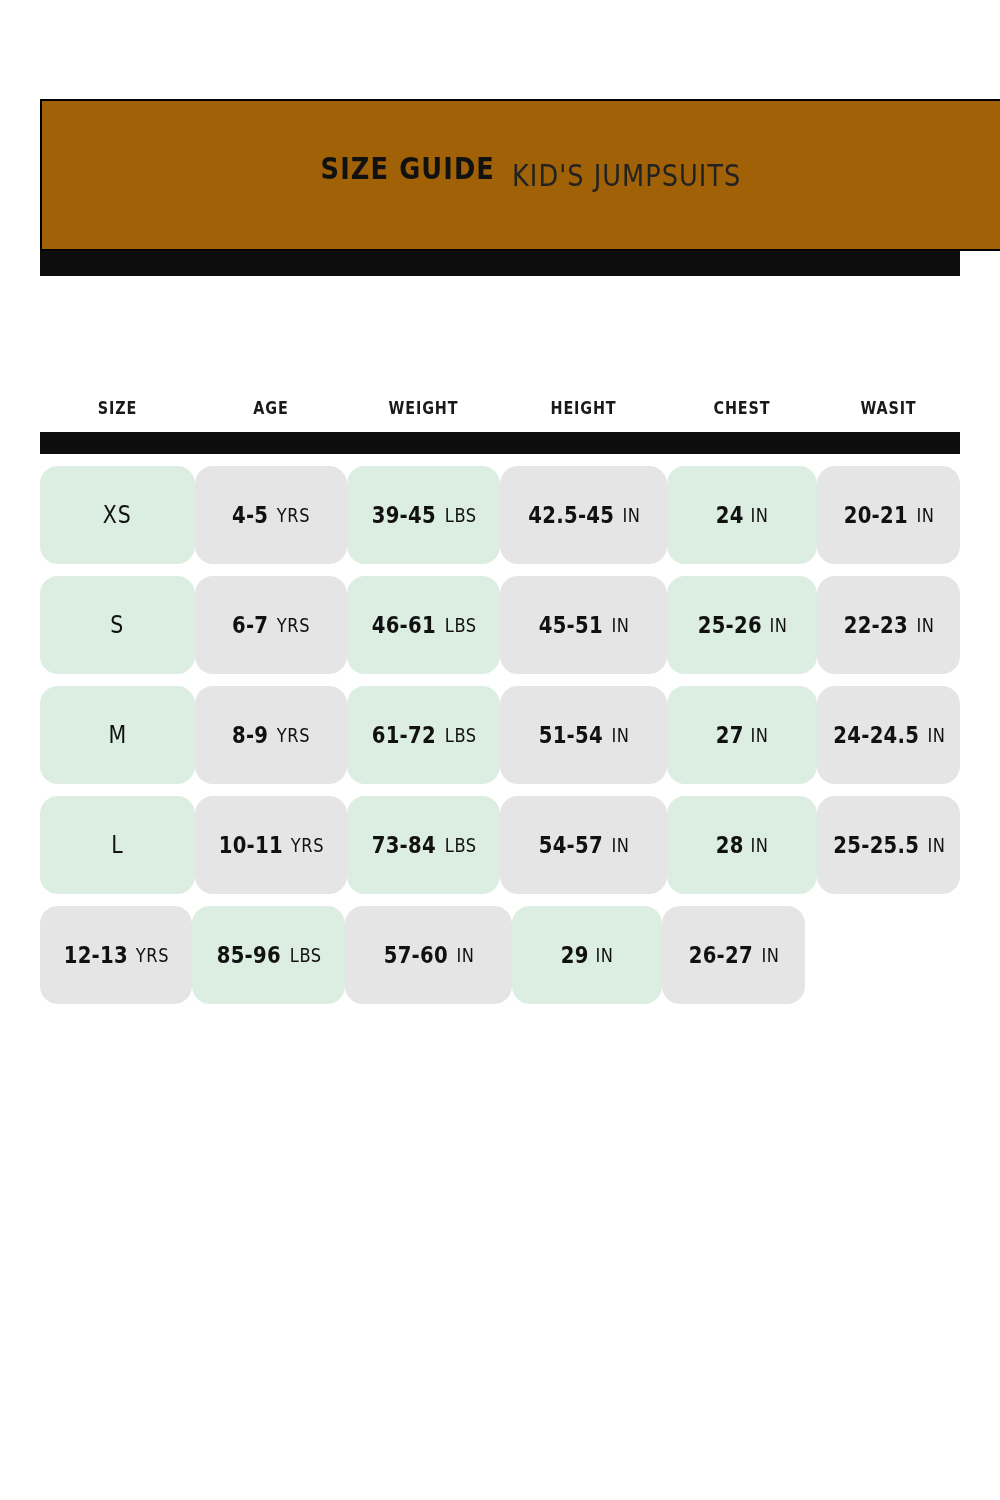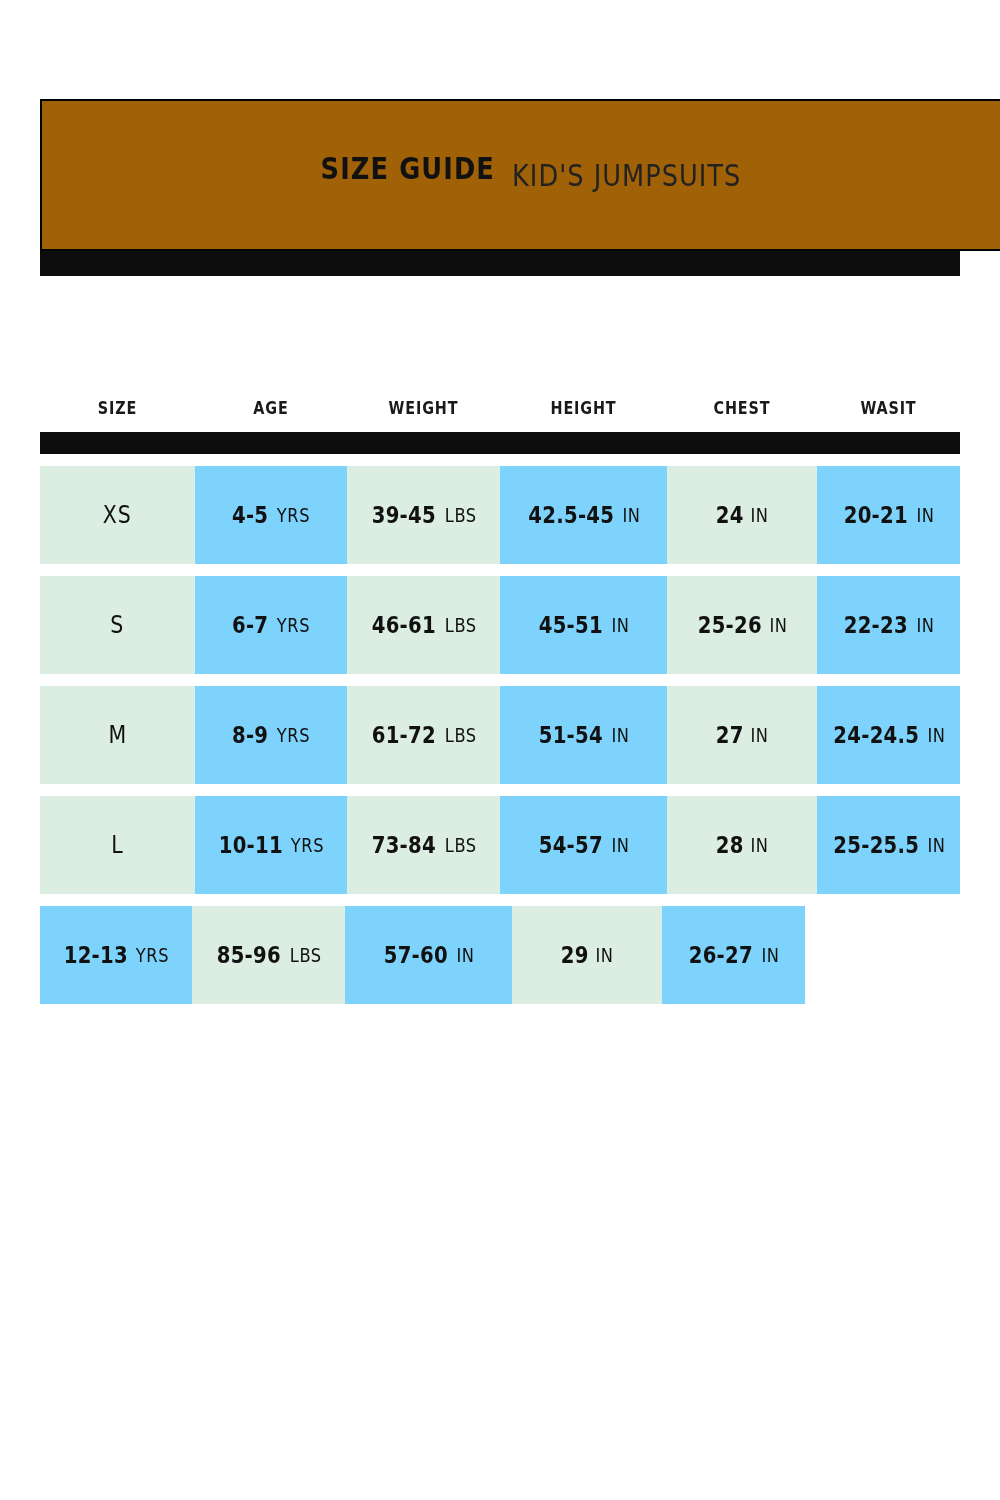--- a/index.html
+++ b/index.html
@@ -109,24 +109,25 @@
 
   .cell {
     display: flex;
     align-items: center;
     justify-content: center;
     height: 100%;
     box-sizing: border-box;
     font-family: "Liberation Sans Narrow", "DejaVu Sans Condensed", "Liberation Sans", sans-serif;
     color: #111111;
     white-space: nowrap;
+    border-radius: 18px;
   }
 
   .cell.light { background: #dcede2; }
-  .cell.dark  { background: #7dd3fc; }
+  .cell.dark  { background: #e5e5e5; }
 
   
   .c-size   { width: 155px; }
   .c-age    { width: 152px; }
   .c-weight { width: 153px; }
   .c-height { width: 167px; }
   .c-chest  { width: 150px; }
   .c-waist  { width: 143px; }
 
   .cell .val {

